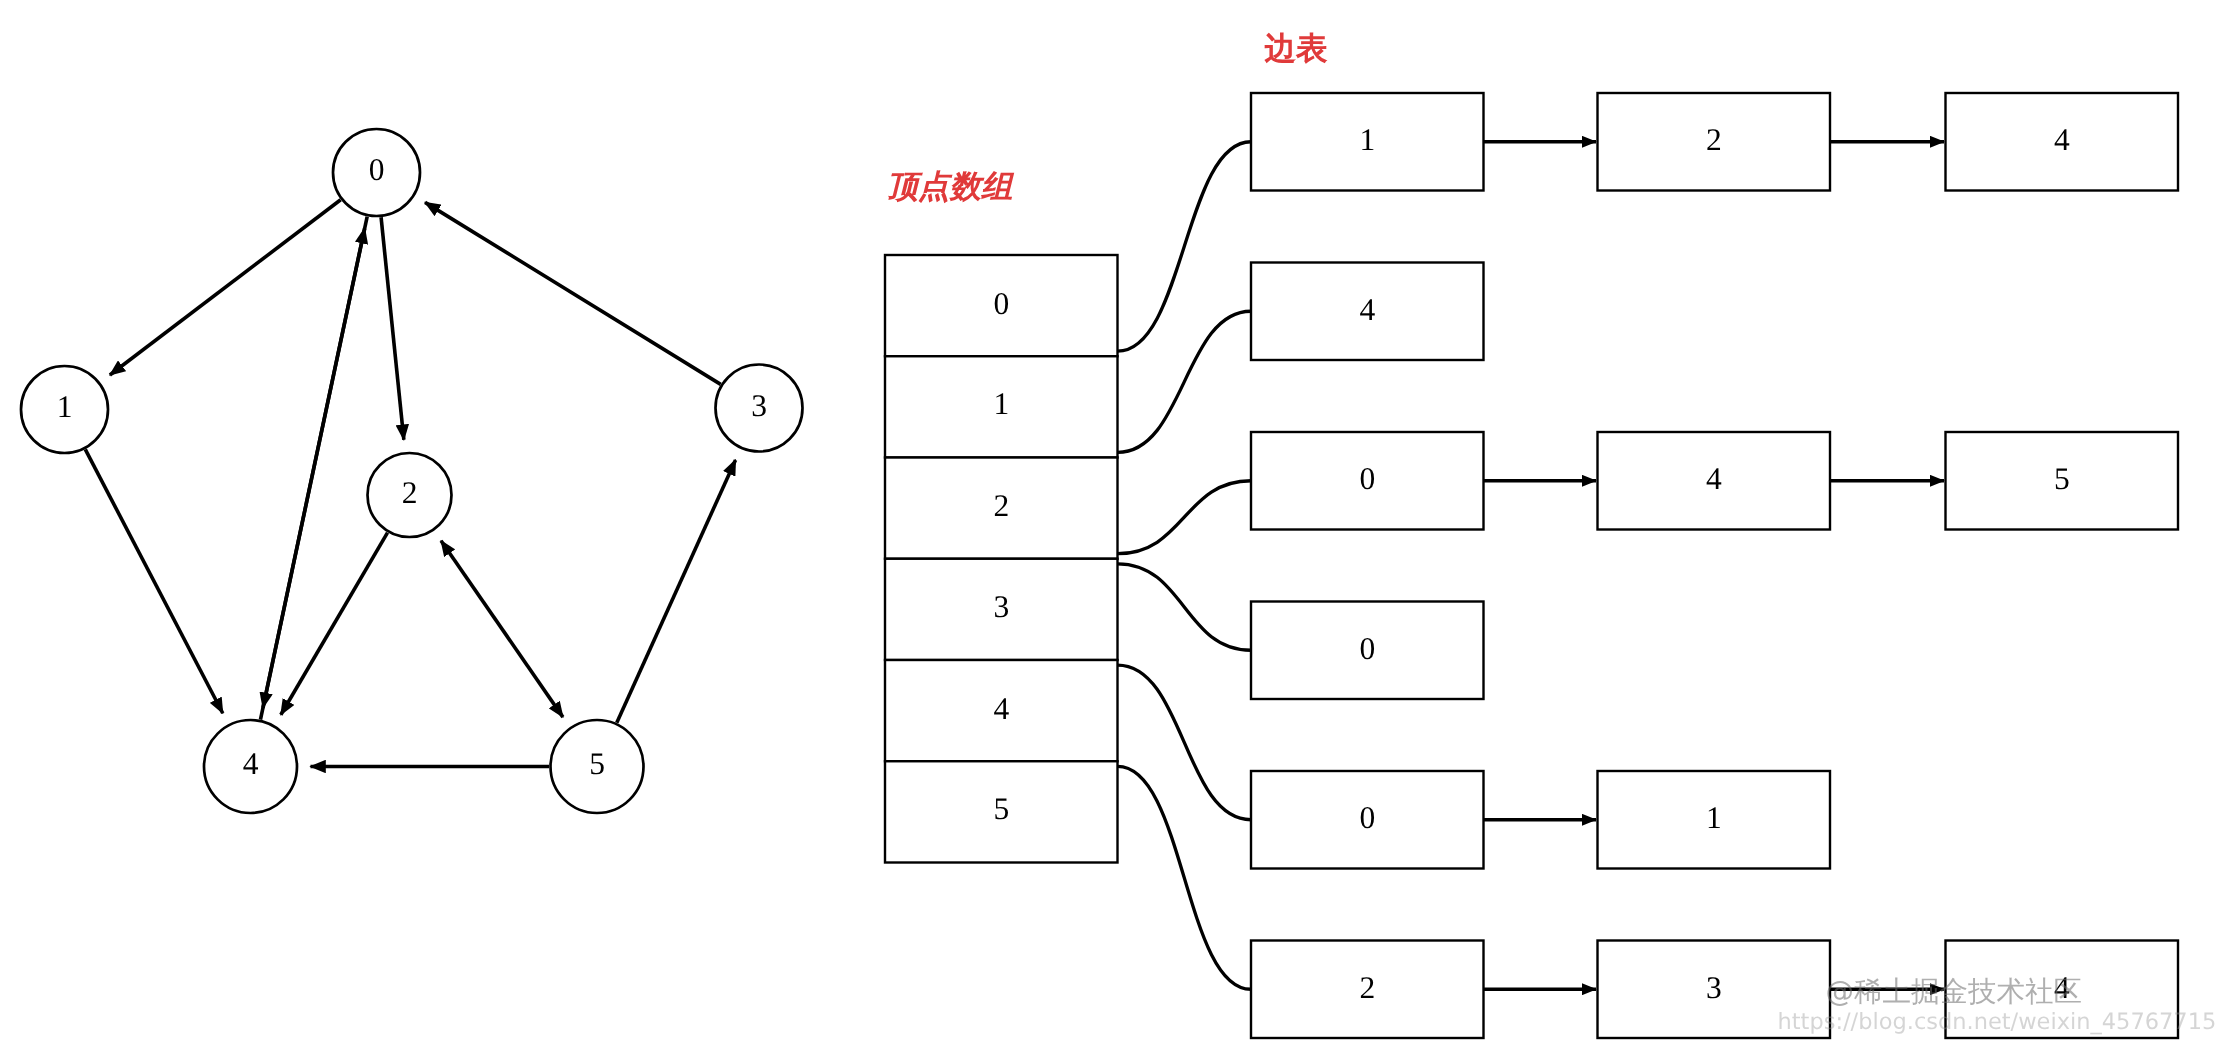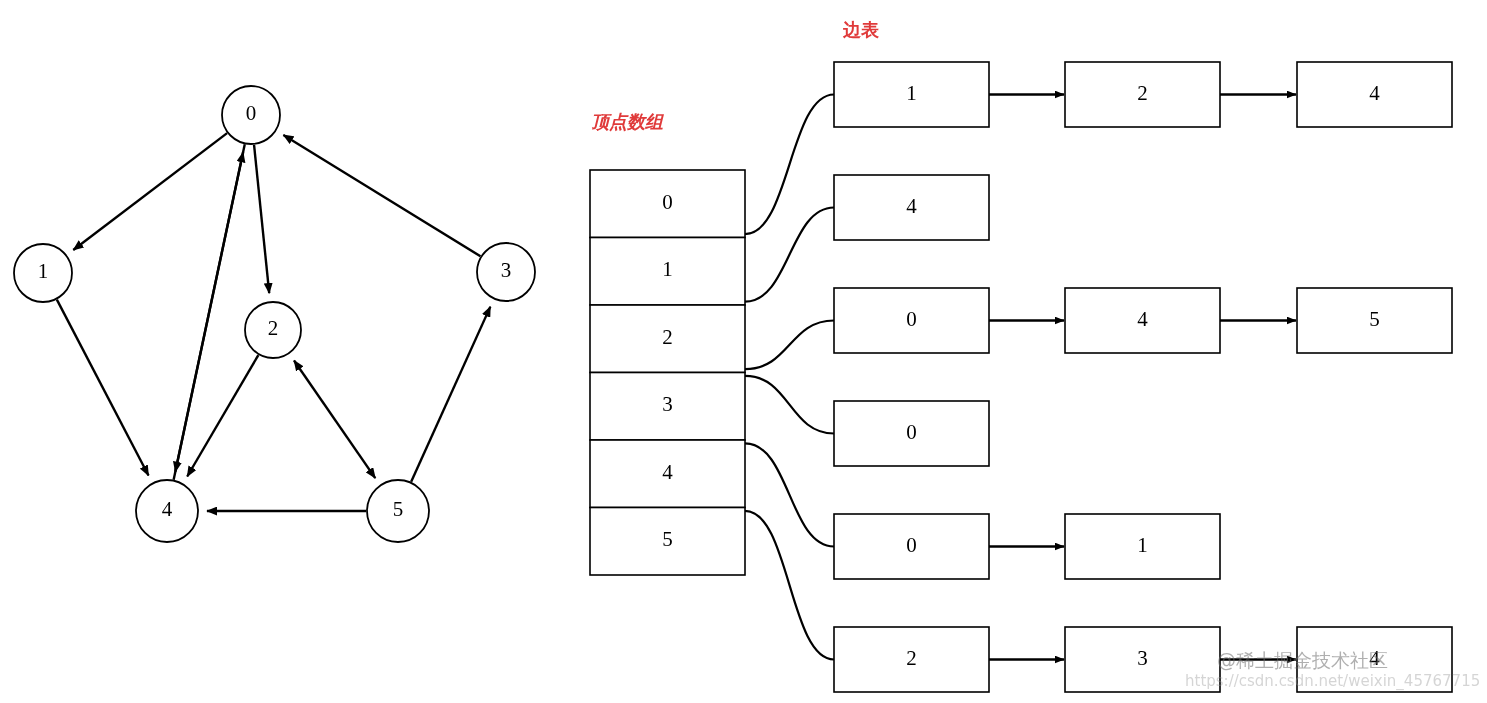--- a/index.html
+++ b/index.html
@@ -34,21 +34,21 @@
     pointer-events: none;
     white-space: nowrap;
   }
   .node-label { font-size: 21px; }
   .cell-label { font-size: 21px; }
   .box-label  { font-size: 21px; }
   .red-title {
     position: absolute;
     font-family: "DejaVu Sans", "Liberation Sans", sans-serif;
     font-weight: 700;
-    font-size: 18px;
+    font-size: 21px;
     color: #e03a3a;
     white-space: nowrap;
   }
   .watermark {
     position: absolute;
     font-family: "DejaVu Sans", "Liberation Sans", sans-serif;
     white-space: nowrap;
     pointer-events: none;
   }
   .wm-main {
@@ -163,15 +163,15 @@
       <div class="box-label" style="left: 1297px; top: 306.5px; width: 155px;">5</div>
       <div class="box-label" style="left: 834px; top: 419.5px; width: 155px;">0</div>
       <div class="box-label" style="left: 834px; top: 532.5px; width: 155px;">0</div>
       <div class="box-label" style="left: 1065px; top: 532.5px; width: 155px;">1</div>
       <div class="box-label" style="left: 834px; top: 645.5px; width: 155px;">2</div>
       <div class="box-label" style="left: 1065px; top: 645.5px; width: 155px;">3</div>
       <div class="box-label" style="left: 1297px; top: 645.5px; width: 155px;">4</div>
     </div>
 
   <div class="watermark wm-main" style="left:1205px; top:648px;margin-left:12px;">@稀土掘金技术社区</div>
-  <div class="watermark wm-url" style="left:1185px; top:672px;">https://csdn.csdn.net/weixin_45767715</div>
+  <div class="watermark wm-url" style="left:1185px; top:672px;">https://blog.csdn.net/weixin_45767715</div>
 
 </div>
 
 </body></html>

